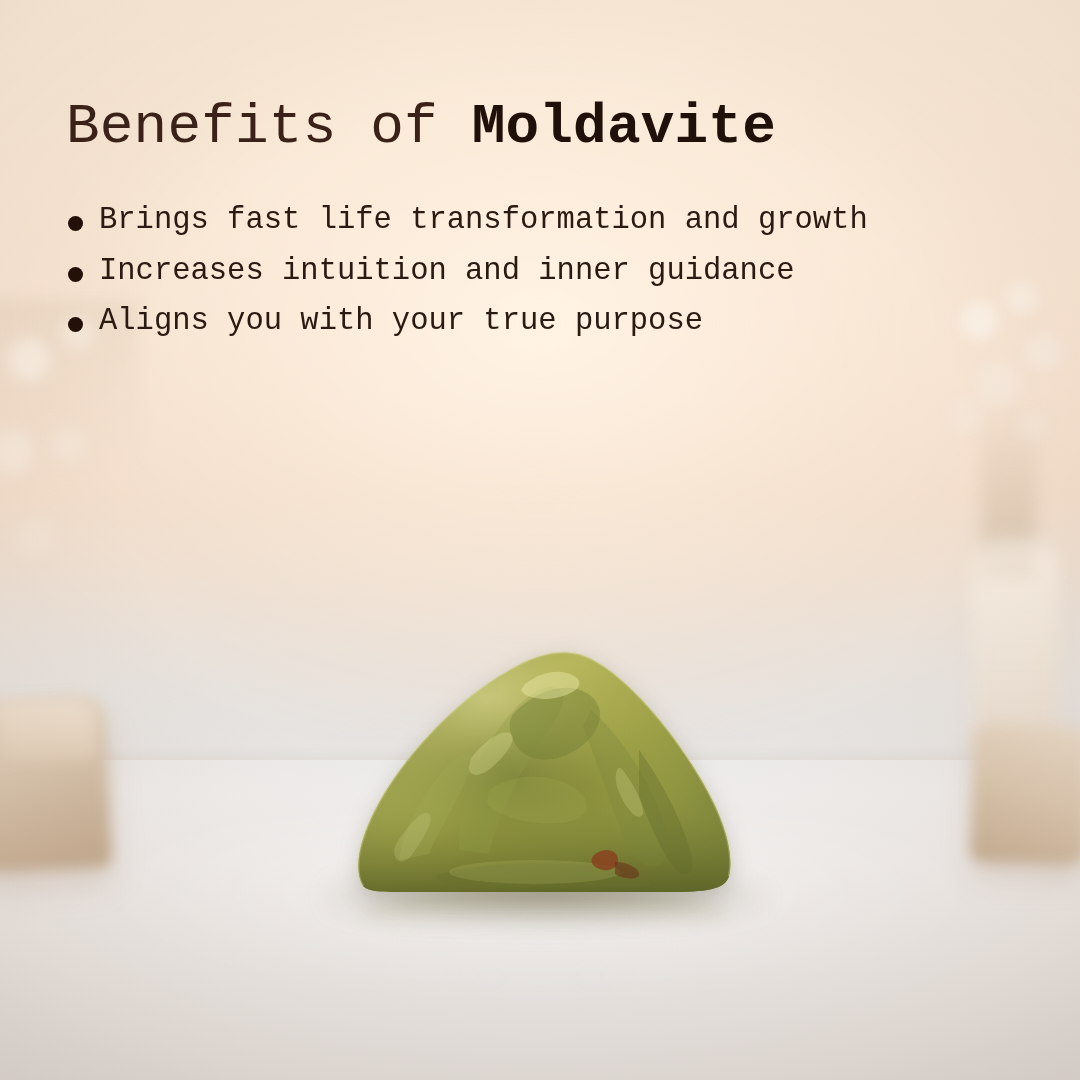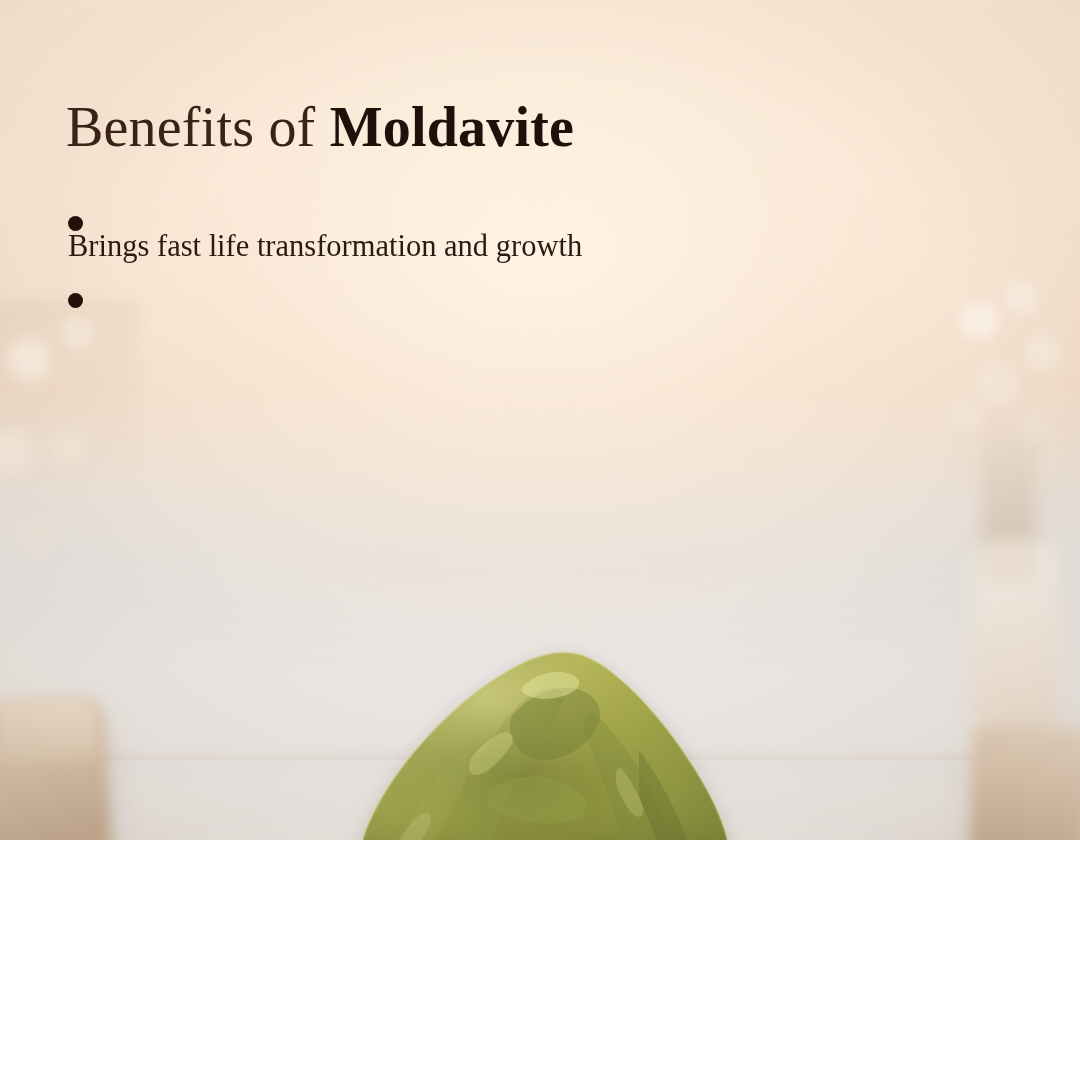--- a/index.html
+++ b/index.html
@@ -3,23 +3,23 @@
 <meta charset="utf-8">
 <style>
   html, body {
     margin: 0;
     padding: 0;
     background: #ffffff;
   }
   .canvas {
     position: relative;
     width: 1080px;
-    height: 840px;
+    height: 1080px;
     overflow: hidden;
-    font-family: Liberation Serif, serif;
+    font-family: Liberation Mono, monospace;
     background: #eab308;
   }
 
   
   .bg-base {
     position: absolute;
     inset: 0;
     background:
       linear-gradient(180deg,
         #fbeedd 0%,
@@ -255,21 +255,20 @@
   }
   .benefit-item {
     display: flex;
     align-items: flex-start;
     margin: 0 0 20px 0;
     font-size: 30.5px;
     line-height: 1.0;
     color: #2b1a12;
     font-weight: 500;
     white-space: nowrap;
-    flex-direction: column;
   }
   .bullet-dot {
     width: 15px;
     height: 15px;
     border-radius: 50%;
     background: #231009;
     margin: 11px 16px 0 0;
     flex: 0 0 auto;
   }
 </style>
@@ -397,16 +396,21 @@
     <span class="bold">Moldavite</span>
   </div>
 
   <ul class="benefit-list">
     <li class="benefit-item">
       <span class="bullet-dot"></span>
       <span>Brings fast life transformation and growth</span>
     </li>
     <li class="benefit-item">
       <span class="bullet-dot"></span>
+      <span>Increases intuition and inner guidance</span>
+    </li>
+    <li class="benefit-item">
+      <span class="bullet-dot"></span>
+      <span>Aligns you with your true purpose</span>
     </li>
   </ul>
 
 </div>
 
 </body></html>

